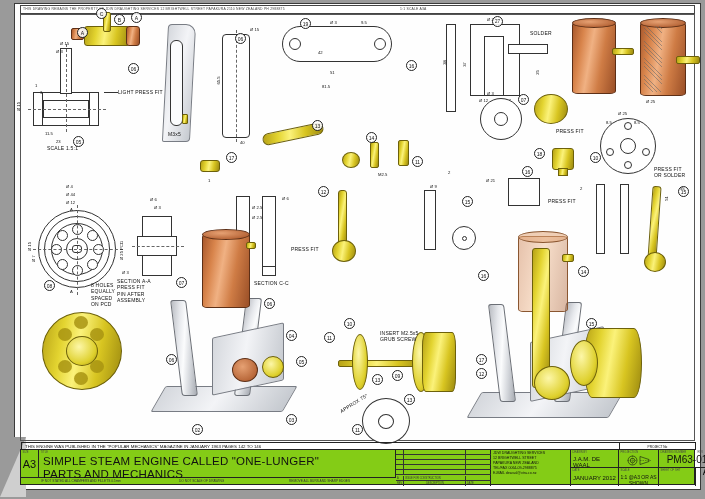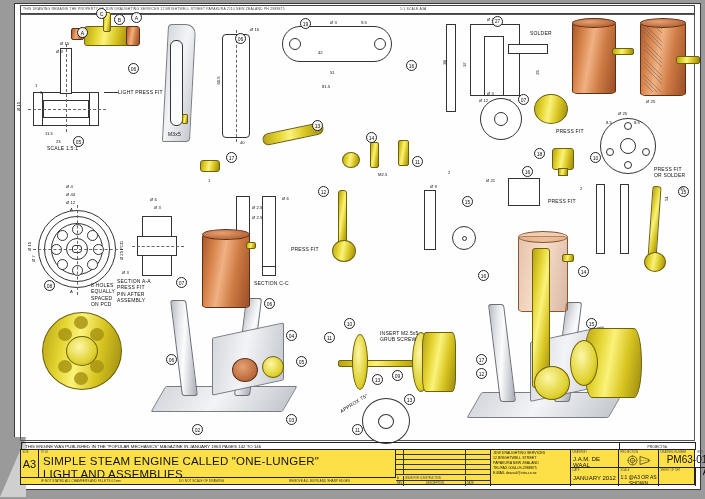--- a/index.html
+++ b/index.html
@@ -93,21 +93,21 @@
   .hatch {
     background-image: repeating-linear-gradient(45deg, #666 0 .5px, transparent .5px 3px);
   }
   .outline { border:.6px solid #333; background:#fff; }
 
   
   #titleblock {
     position: absolute; left: 20px; top: 449px;
     width: 675px; height: 36px;
     border: .8px solid #222;
-    background: #fde047;
+    background: #84cc16;
   }
   .tb-top-note {
     position:absolute; left:0; top:-8px; width: 675px; height: 8px;
     border: .8px solid #222; border-bottom:none;
     font-size: 4.4px; color:#111; padding-left:3px; line-height:8px;
     white-space: nowrap; overflow:hidden;
   }
 
   #tb-sizebox {
     position:absolute; left:0; top:0; width:18px; height:28px;
@@ -497,21 +497,21 @@
     <div class="tb-top-note">THIS ENGINE WAS PUBLISHED IN THE "POPULAR MECHANICS" MAGAZINE IN JANUARY 1963 PAGES 142 TO 146</div>
 
     <div id="tb-sizebox">
       <span class="minilbl">SIZE</span>
       <span id="tb-size">A3</span>
     </div>
 
     <div id="tb-titlearea">
       <span class="minilbl">TITLE</span>
       <div id="tb-title1" style="margin-top:4px;">SIMPLE STEAM ENGINE CALLED "ONE-LUNGER"</div>
-      <div id="tb-title2">LIGHT AND ASSEMBLIES</div>
+      <div id="tb-title2">PARTS AND MECHANICS</div>
     </div>
 
     <div id="tb-bottomnotes">
       <span class="bn" style="left:20px;">IF NOT STATED ALL CHAMFERS AND FILLETS 0.5mm</span>
       <span class="bn" style="left:158px;">DO NOT SCALE OF DRAWING</span>
       <span class="bn" style="left:268px;">REMOVE ALL BURS AND SHARP EDGES</span>
     </div>
 
     <div id="tb-rev">
       <div class="rev-row" style="top:0;">

